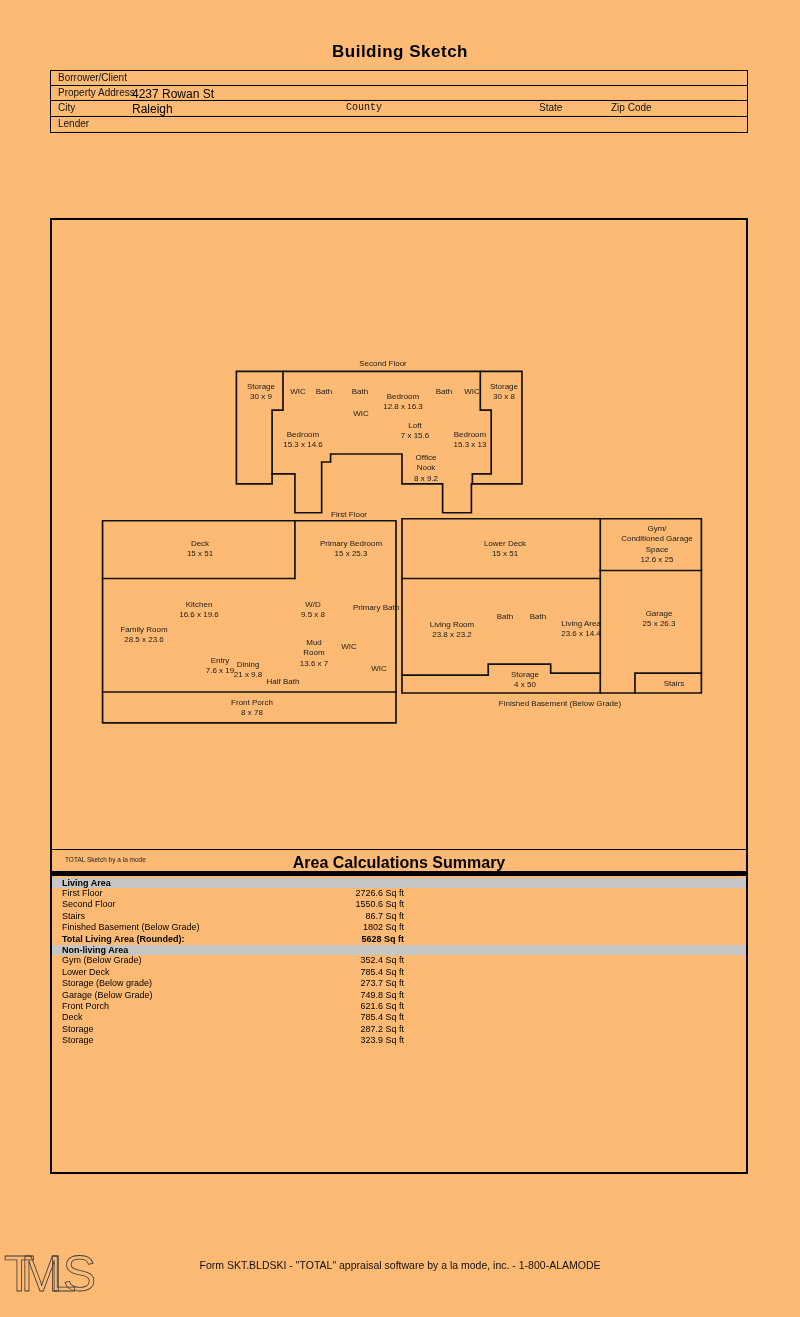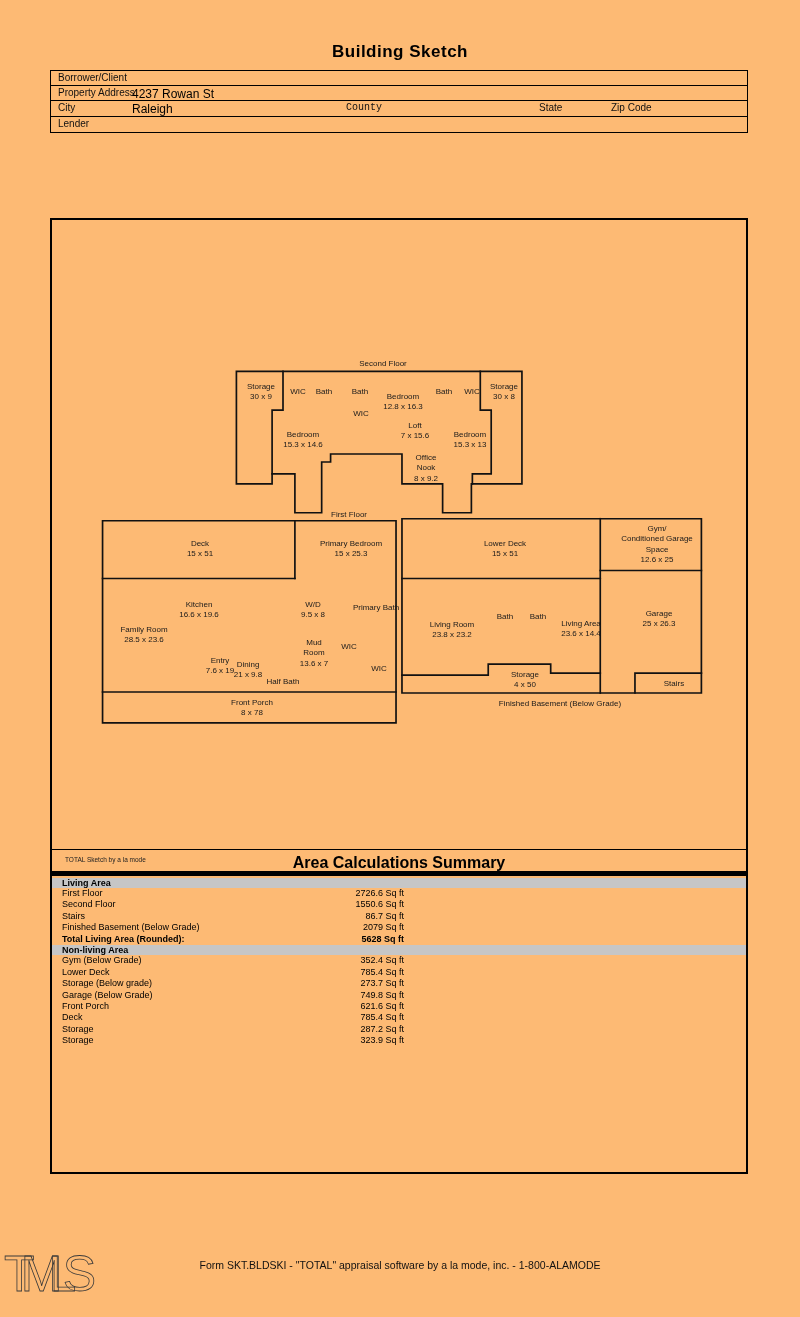--- a/index.html
+++ b/index.html
@@ -167,21 +167,21 @@
       <div class="srow">
         <span class="lbl">Second Floor</span>
         <span class="val">1550.6 Sq ft</span>
       </div>
       <div class="srow">
         <span class="lbl">Stairs</span>
         <span class="val">86.7 Sq ft</span>
       </div>
       <div class="srow">
         <span class="lbl">Finished Basement (Below Grade)</span>
-        <span class="val">2079 Sq ft</span>
+        <span class="val">1802 Sq ft</span>
       </div>
       <div class="srow total">
         <span class="lbl">Total Living Area (Rounded):</span>
         <span class="val">5628 Sq ft</span>
       </div>
 
       <div class="sband">Non-living Area</div>
       <div class="srow">
         <span class="lbl">Gym (Below Grade)</span>
         <span class="val">352.4 Sq ft</span>

